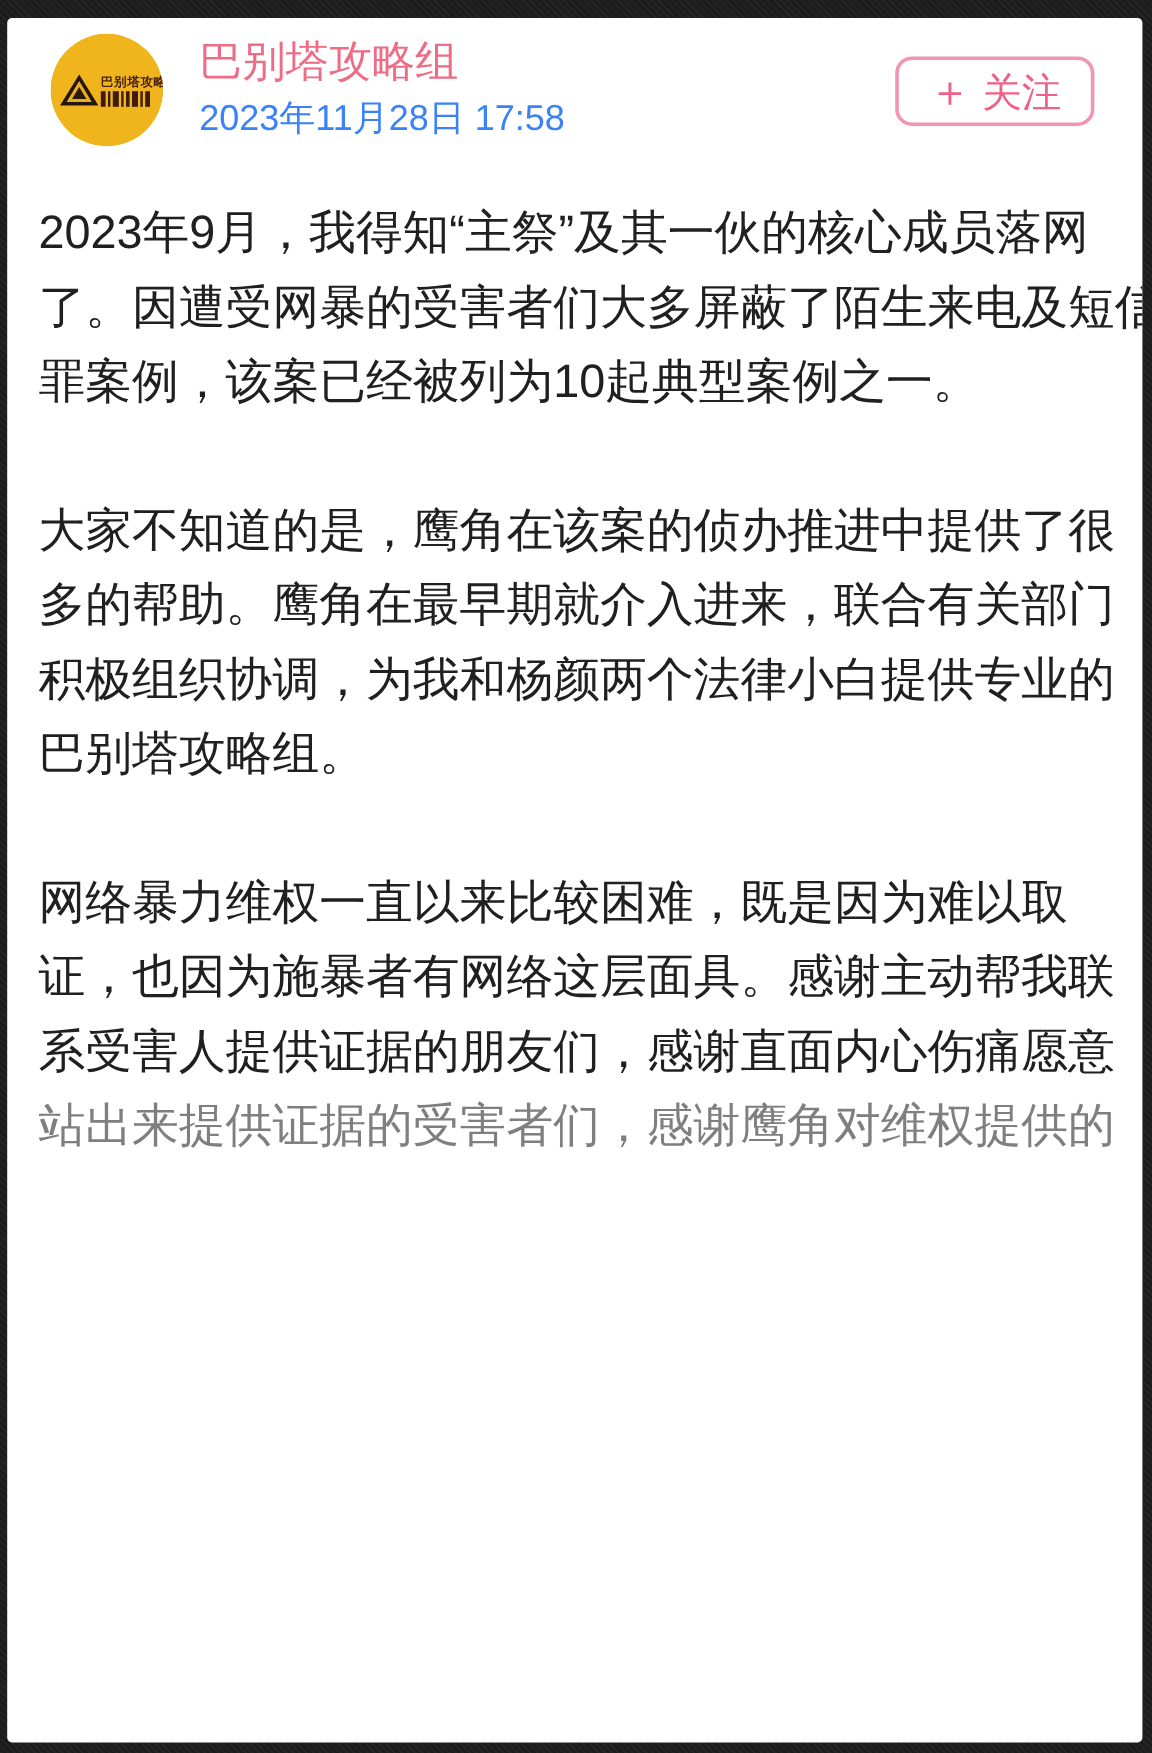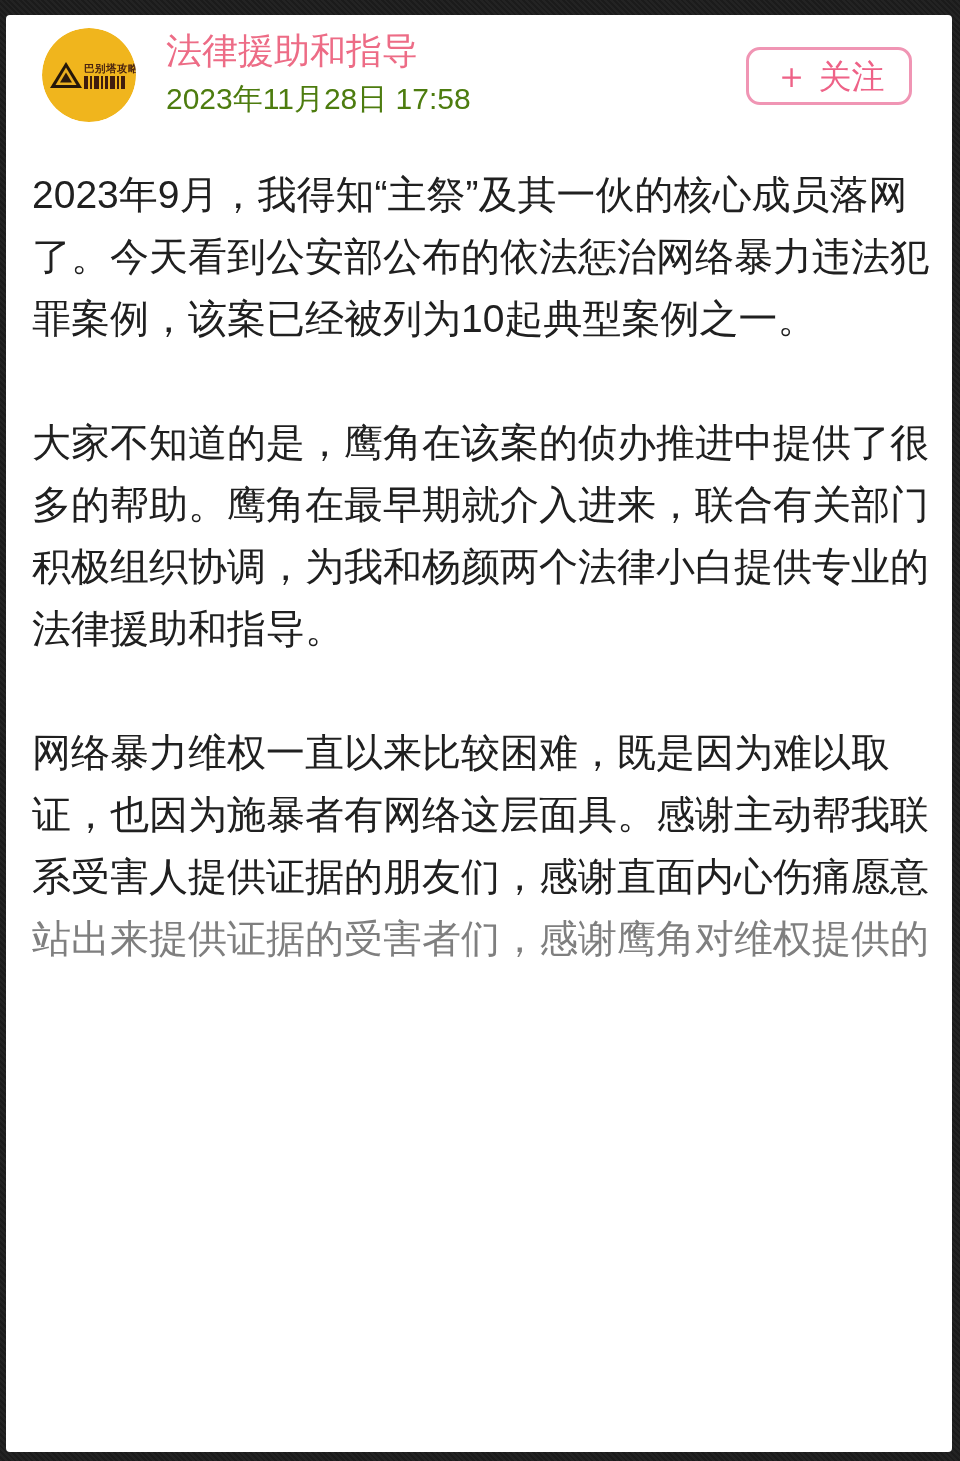--- a/index.html
+++ b/index.html
@@ -41,21 +41,21 @@
     font-size: 36px;
     line-height: 42px;
     color: #ed6c86;
     font-weight: 500;
     cursor: pointer;
   }
   .timestamp {
     margin-top: 10px;
     font-size: 30px;
     line-height: 34px;
-    color: #4d7c0f;
+    color: #3b82f6;
     font-weight: 400;
   }
   .follow-btn {
     position: absolute; right: 14px; top: 19px;
     width: 166px; height: 58px;
     border: 3px solid #f095b4;
     border-radius: 14px;
     background: #ffffff;
     color: #ee6287;
     font-size: 33px;
@@ -115,37 +115,37 @@
           <rect x="59" y="48" width="2" height="13"></rect>
           <rect x="63" y="48" width="3" height="13"></rect>
           <rect x="68" y="48" width="5" height="13"></rect>
           <rect x="75" y="48" width="2" height="13"></rect>
           <rect x="79" y="48" width="4" height="13"></rect>
         </g>
       </svg>
     </div>
 
     <div class="header-info">
-      <div class="username">法律援助和指导</div>
+      <div class="username">巴别塔攻略组</div>
       <div class="timestamp">2023年11月28日 17:58</div>
     </div>
 
     <button class="follow-btn">
       <span class="follow-plus">＋</span>
       <span class="follow-label">关注</span>
     </button>
 
   </div>
 
   <div class="post-content">
     <p>2023年9月，我得知“主祭”及其一伙的核心成员落网
-了。今天看到公安部公布的依法惩治网络暴力违法犯
+了。因遭受网暴的受害者们大多屏蔽了陌生来电及短信
 罪案例，该案已经被列为10起典型案例之一。</p>
     <p>大家不知道的是，鹰角在该案的侦办推进中提供了很
 多的帮助。鹰角在最早期就介入进来，联合有关部门
 积极组织协调，为我和杨颜两个法律小白提供专业的
-法律援助和指导。</p>
+巴别塔攻略组。</p>
     <p><span style="white-space:pre">网络暴力维权一直以来比较困难，既是因为难以取
 证，也因为施暴者有网络这层面具。感谢主动帮我联
 系受害人提供证据的朋友们，感谢直面内心伤痛愿意</span><span class="faded-line">站出来提供证据的受害者们，感谢鹰角对维权提供的</span></p>
   </div>
 
 </div>
 
 </body></html>

